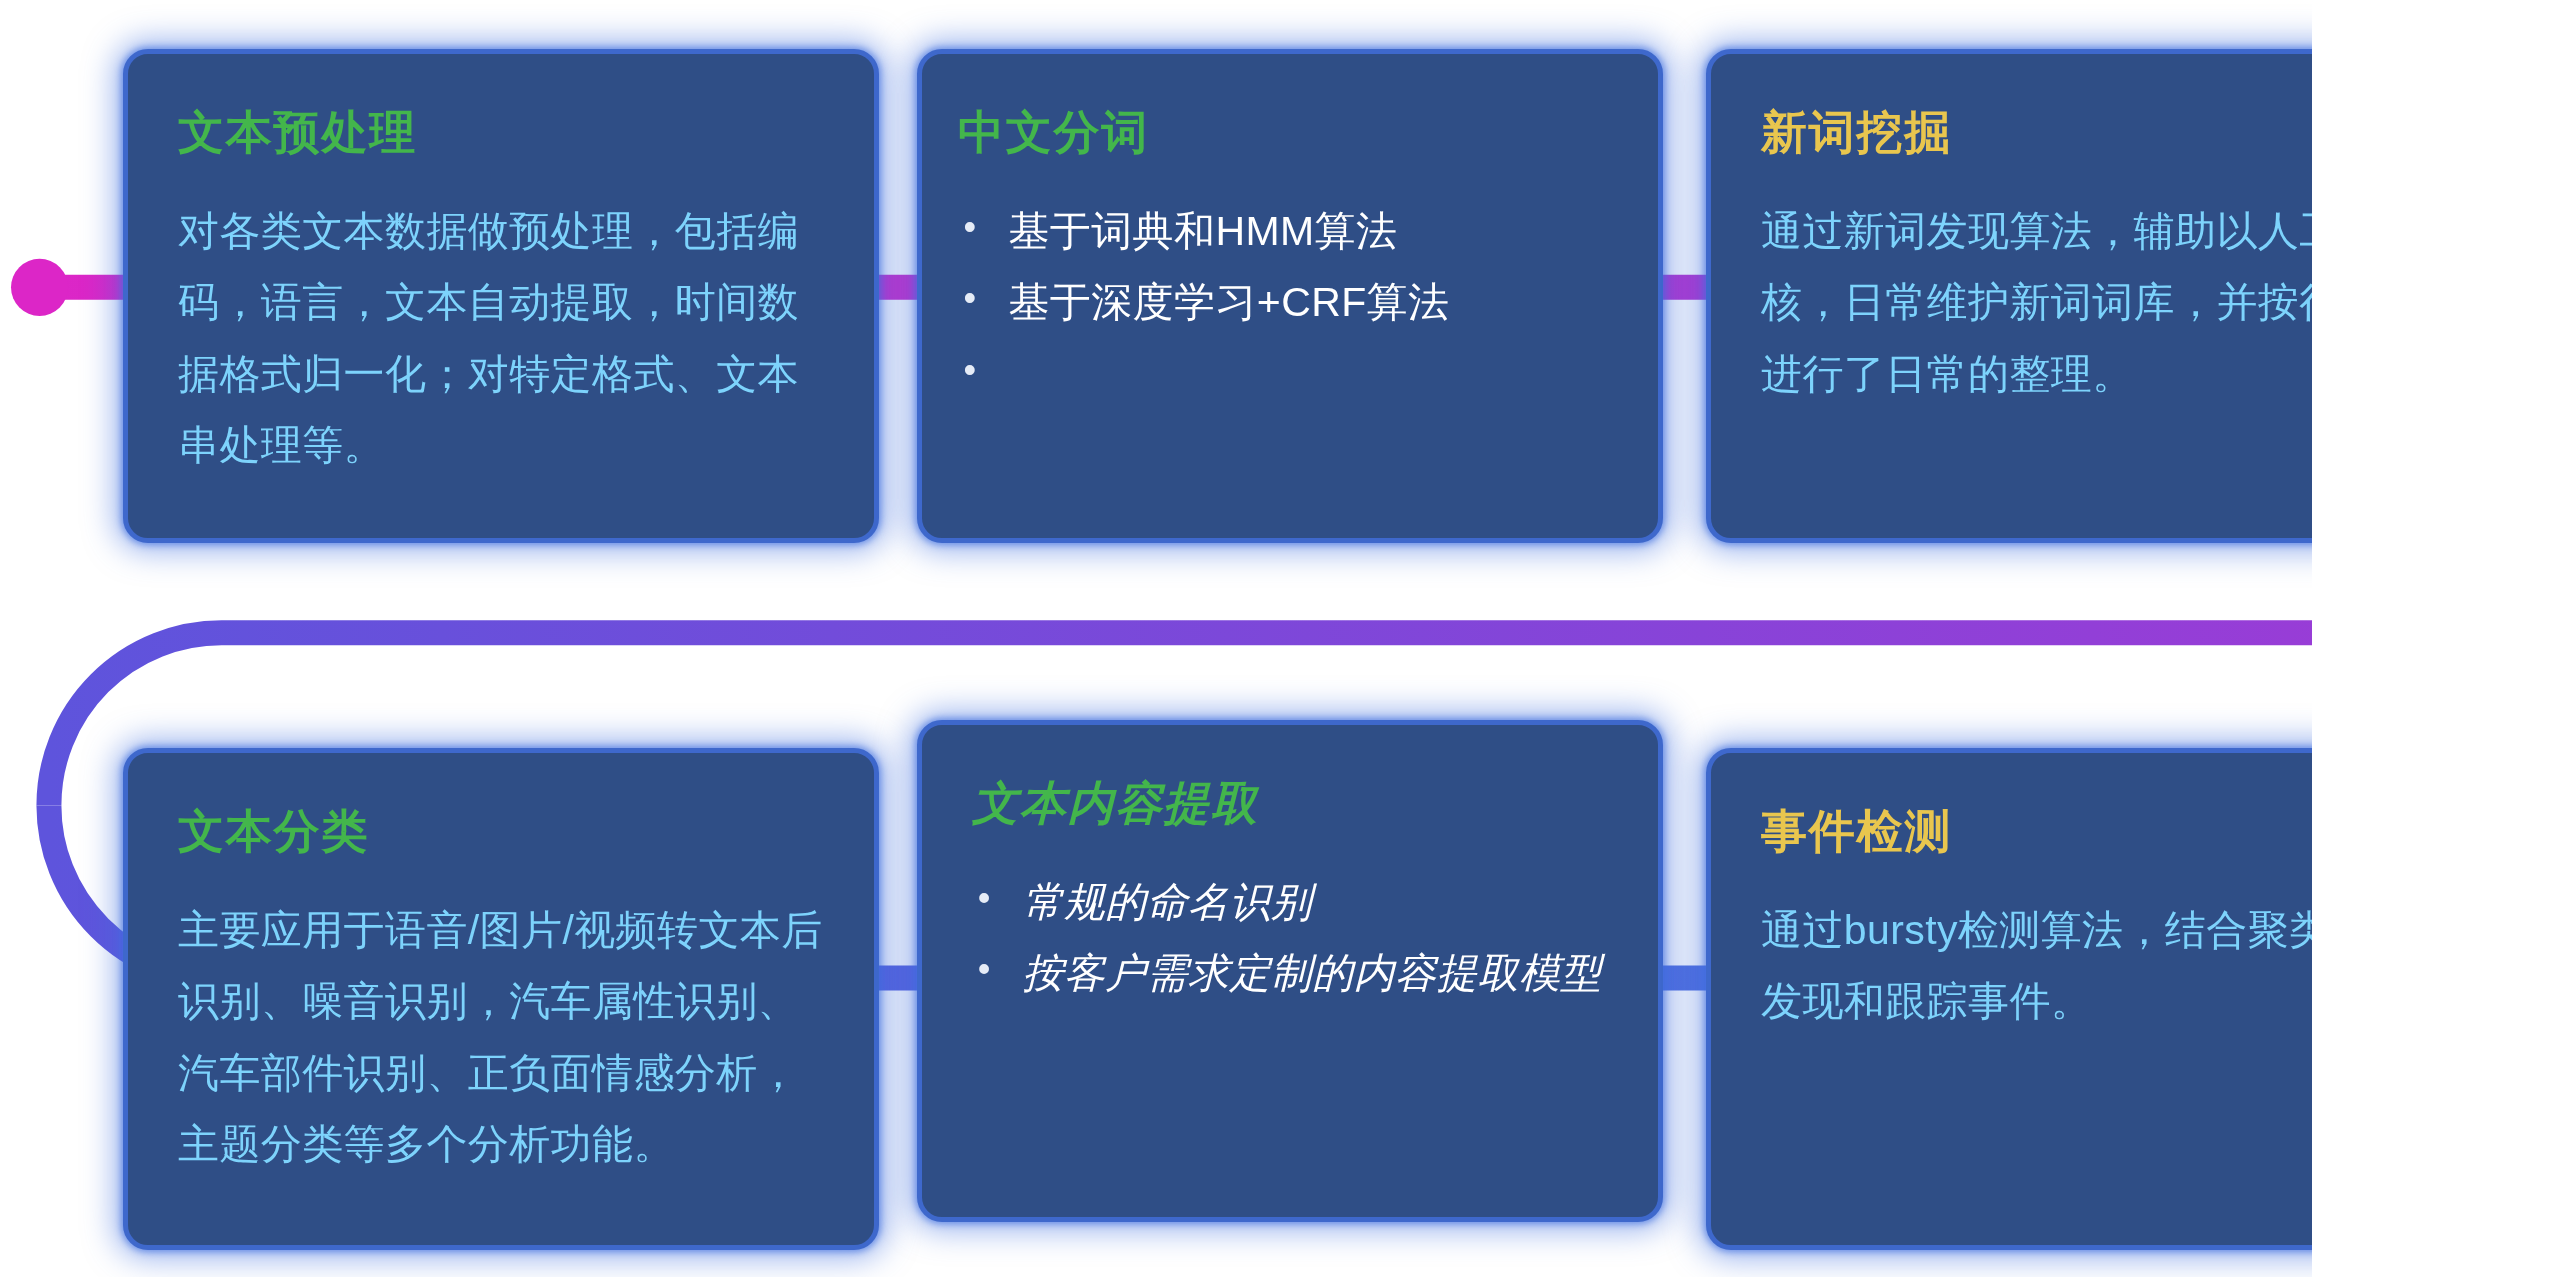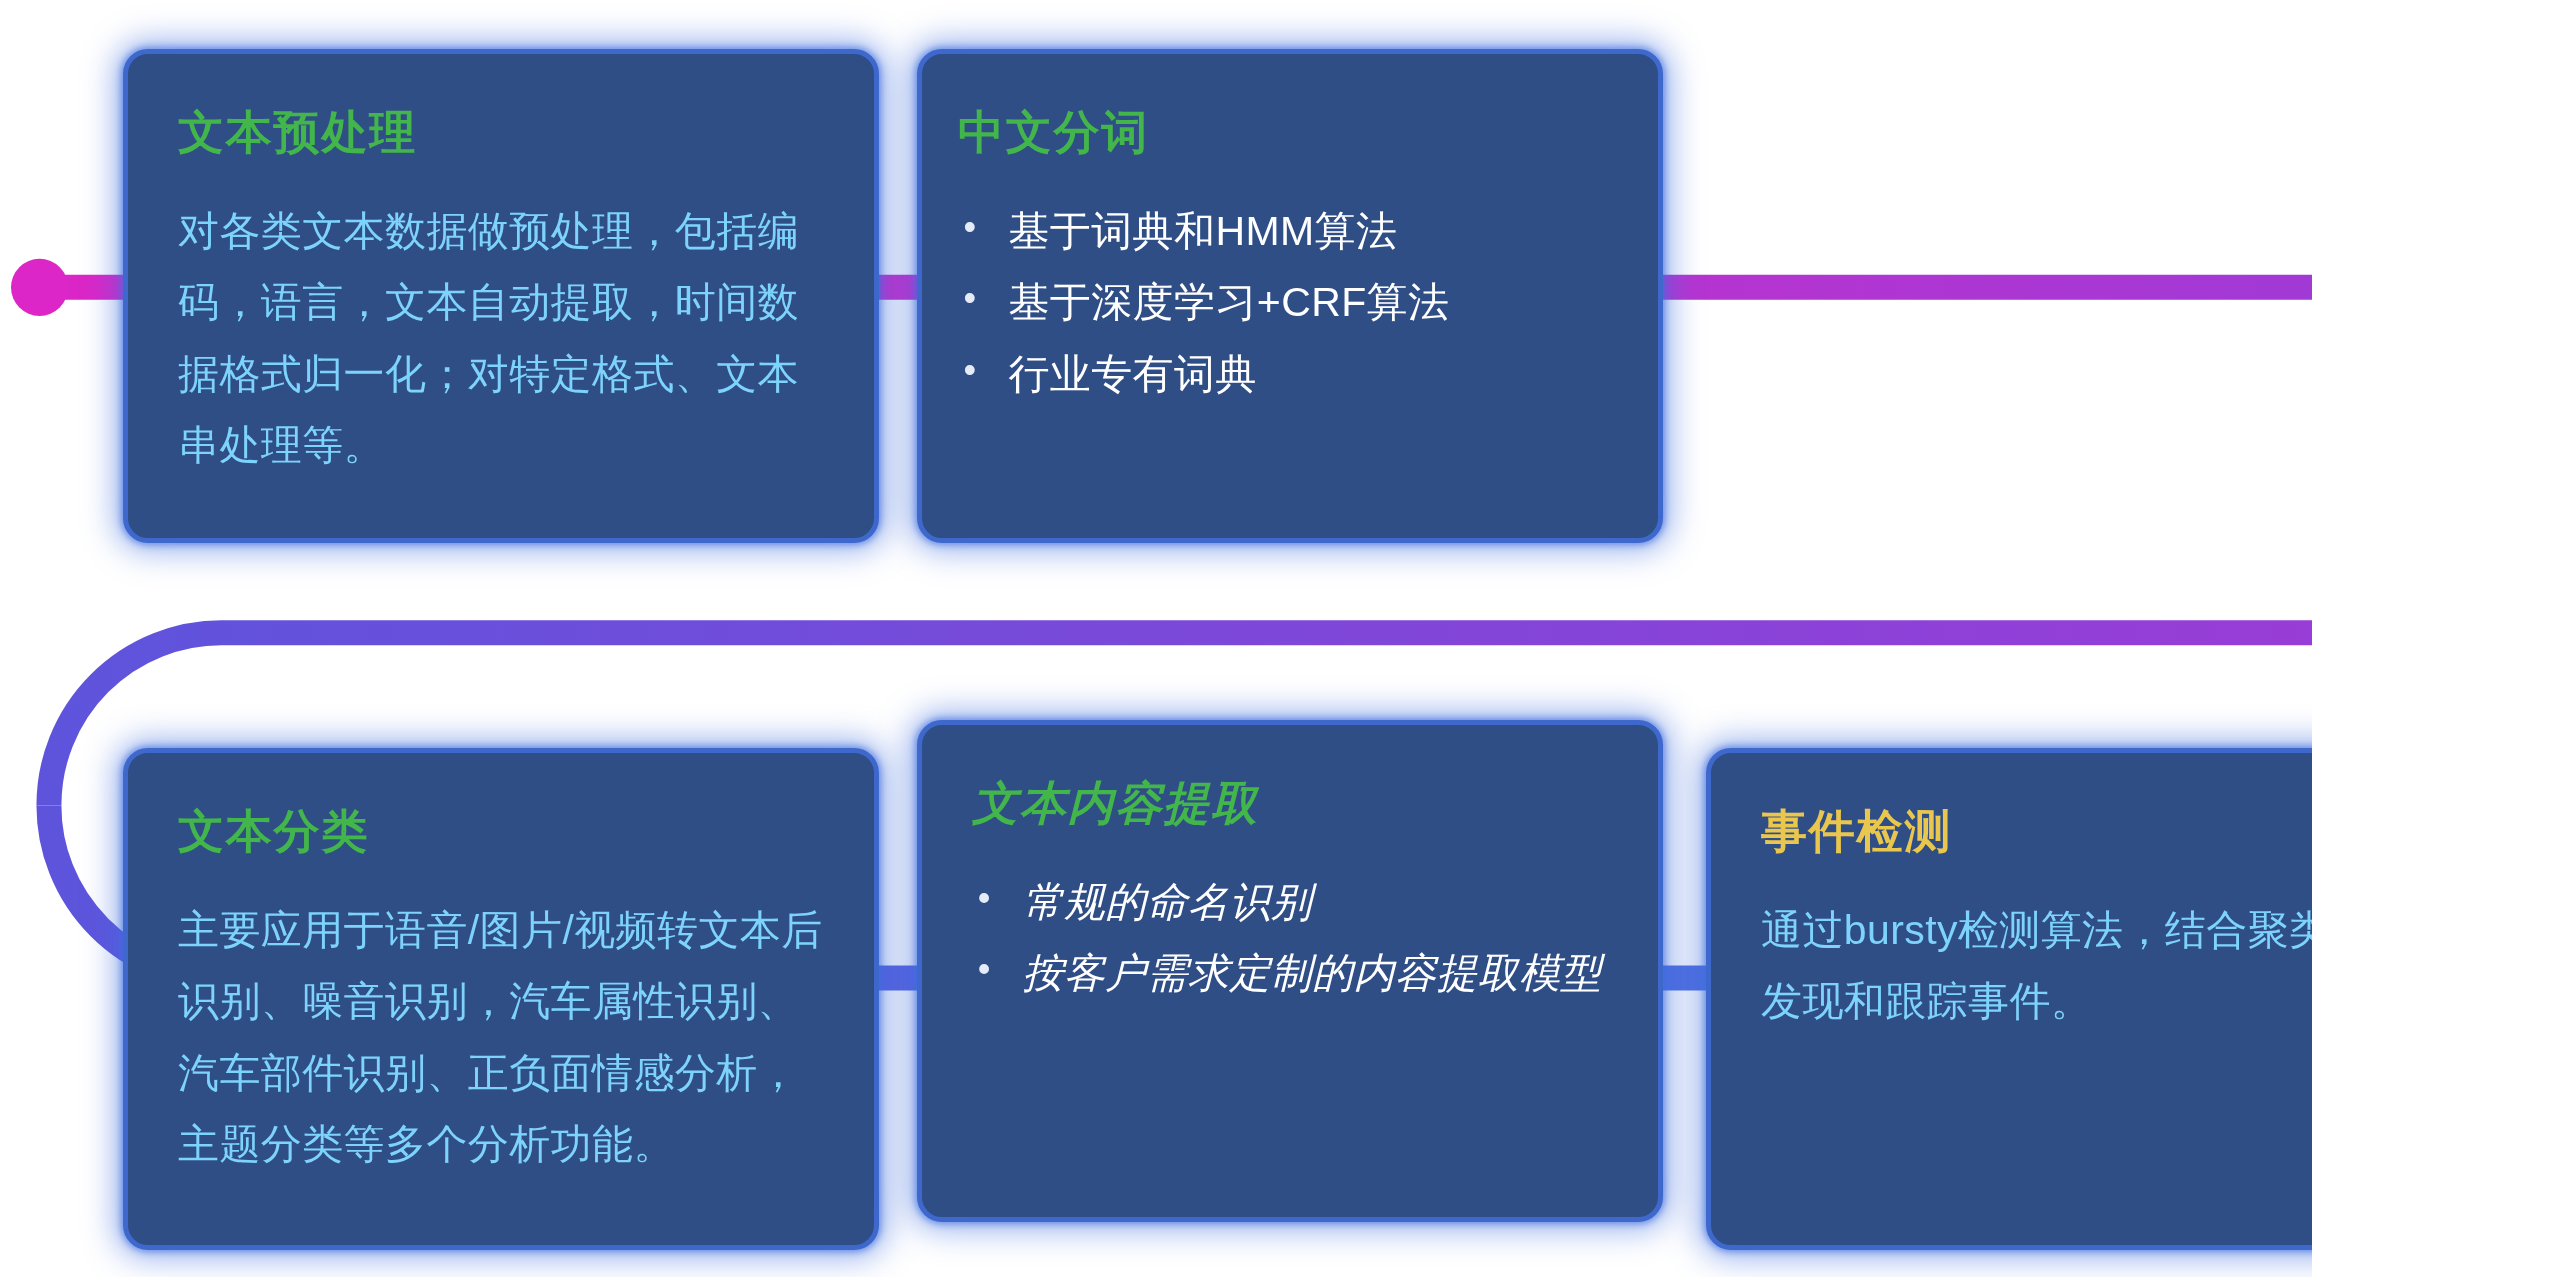--- a/index.html
+++ b/index.html
@@ -106,25 +106,28 @@
       <li class="bullet-item">
         <span class="bullet-dot">•</span>
         <span>基于词典和HMM算法</span>
       </li>
       <li class="bullet-item">
         <span class="bullet-dot">•</span>
         <span>基于深度学习+CRF算法</span>
       </li>
       <li class="bullet-item">
         <span class="bullet-dot">•</span>
-        <span>行业专有词典</span>
       </li>
     </ul>
   </div>
 
+  <div class="card" id="card3">
+    <h2 class="card-title title-yellow">新词挖掘</h2>
+    <p class="card-body">通过新词发现算法，辅助以人工审核，日常维护新词词库，并按行业进行了日常的整理。</p>
+  </div>
 
   <div class="card" id="card4">
     <h2 class="card-title title-green">文本分类</h2>
     <p class="card-body">主要应用于语音/图片/视频转文本后识别、噪音识别，汽车属性识别、汽车部件识别、正负面情感分析，主题分类等多个分析功能。</p>
   </div>
 
   <div class="card" id="card5">
     <h2 class="card-title title-green">文本内容提取</h2>
     <ul class="bullet-list">
       <li class="bullet-item">

